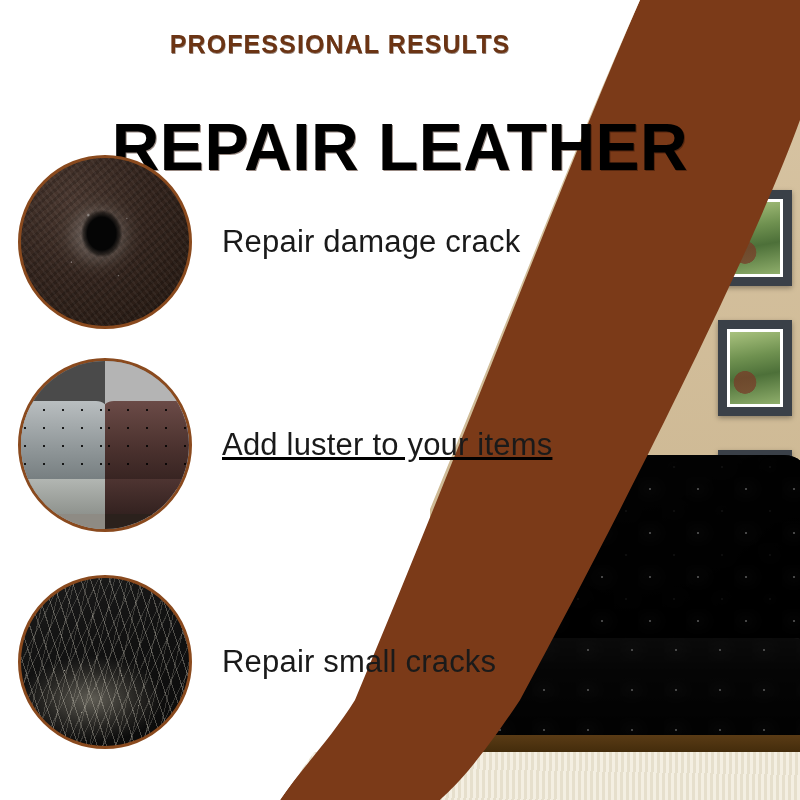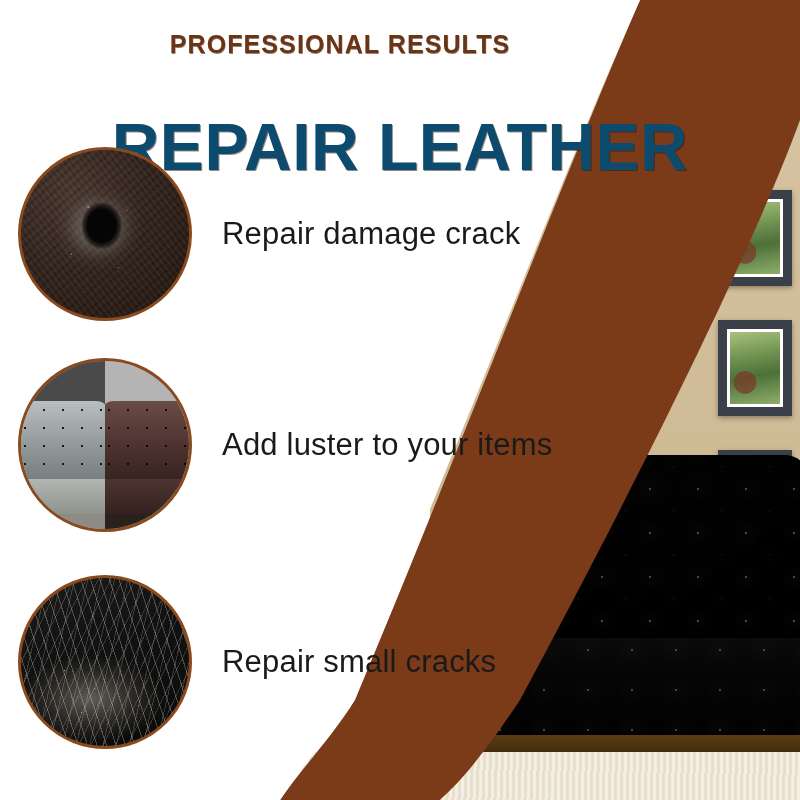--- a/index.html
+++ b/index.html
@@ -137,35 +137,35 @@
   }
   .headline {
     position: absolute;
     top: 70px;
     left: 0;
     width: 800px;
     text-align: center;
     font-size: 66px;
     font-weight: bold;
     letter-spacing: 0.5px;
-    color: #0c4a6e;
+    color: #000000;
     line-height: 1;
     text-shadow: 1px 1px 0 rgba(50,20,5,.5);
   }
 
   .feature {
     position: absolute;
     left: 18px;
     width: 640px;
     height: 180px;
     display: flex;
     align-items: center;
   }
-  .feature-1 { top: 144px; text-align: right; }
-  .feature-2 { top: 355px; }
+  .feature-1 { top: 152px; text-align: right; }
+  .feature-2 { top: 355px; text-decoration: underline; }
   .feature-3 { top: 572px; }
 
   .thumb {
     width: 174px;
     height: 174px;
     border-radius: 50%;
     border: 3px solid #8a4a1e;
     box-sizing: border-box;
     flex: 0 0 auto;
     overflow: hidden;

